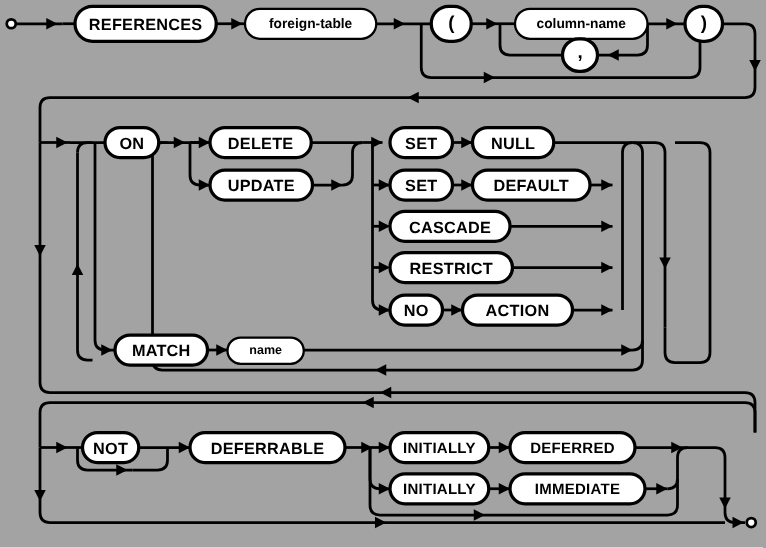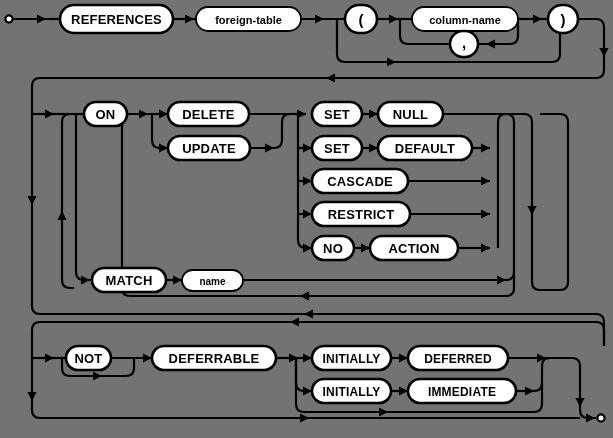--- a/index.html
+++ b/index.html
@@ -4,21 +4,21 @@
 <style>
   html, body {
     margin: 0;
     padding: 0;
     background: #ffffff;
   }
   #diagram-root {
     position: relative;
     width: 613px;
     height: 438px;
-    background: #737373;
+    background: #a3a3a3;
     font-family: "Liberation Sans", sans-serif;
   }
   svg#railroad {
     display: block;
     width: 613px;
     height: 438px;
   }
   .track {
     fill: none;
     stroke: #000000;

